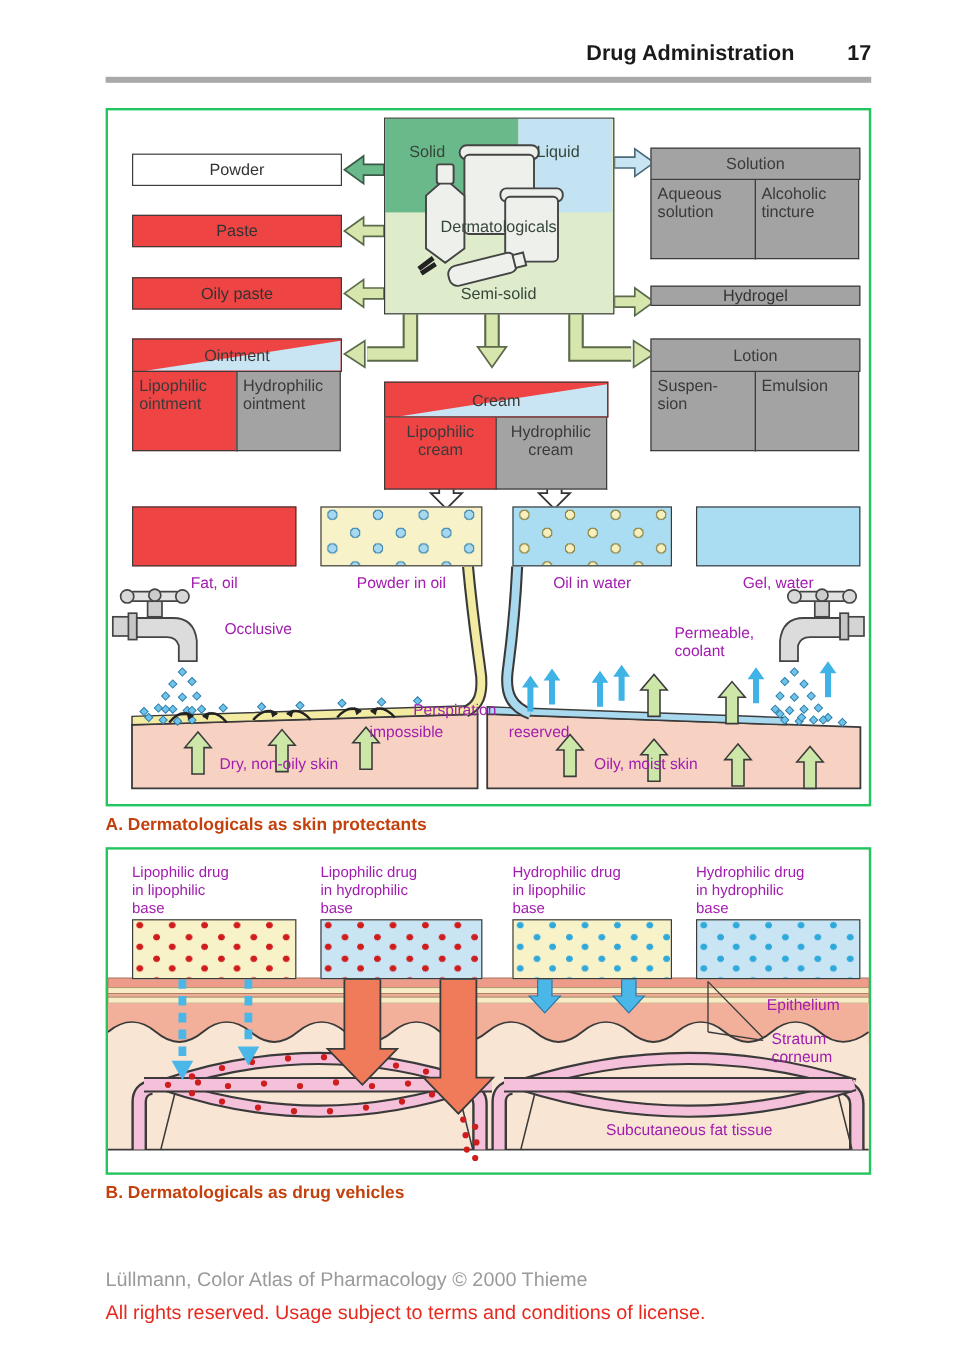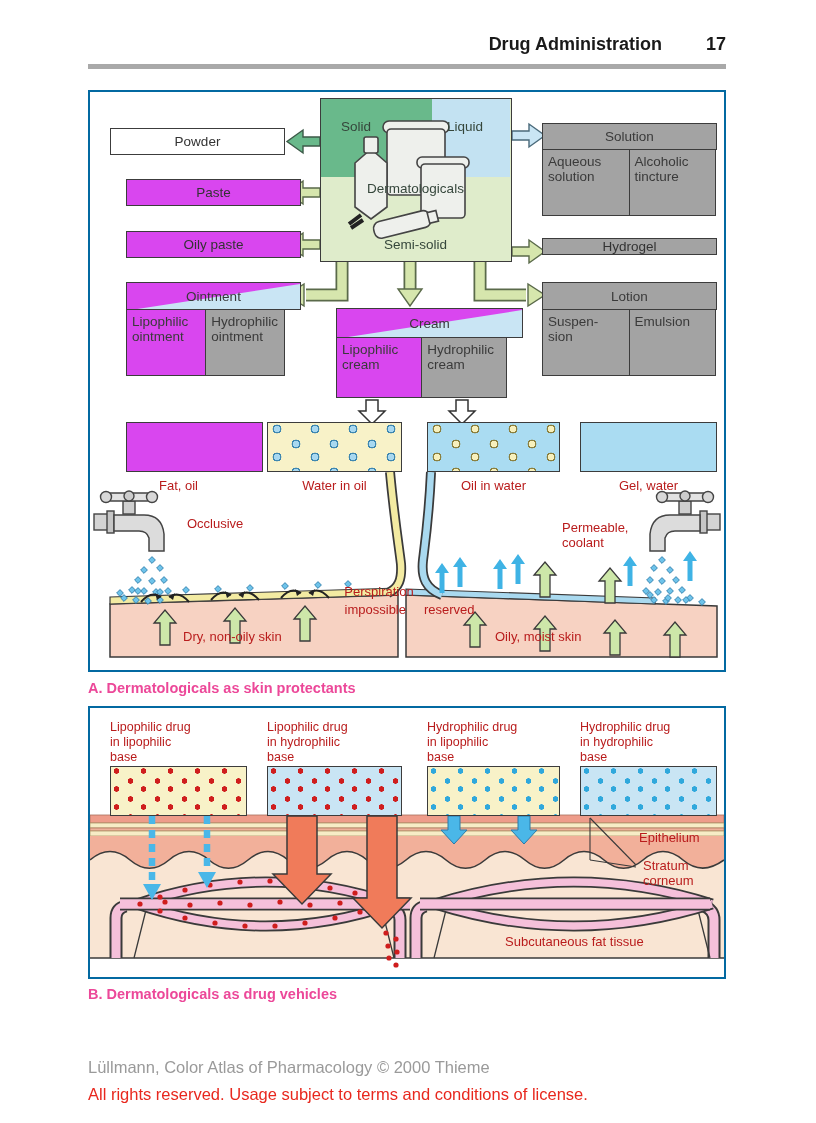--- a/index.html
+++ b/index.html
@@ -4,27 +4,27 @@
 <style>
   html,body{margin:0;padding:0;background:#fff;}
   .page{position:relative;width:816px;height:1123px;background:#fff;overflow:hidden;
         font-family:"Liberation Sans",sans-serif;color:#3a3a3a;}
   .abs{position:absolute;}
   
   .hdr{position:absolute;left:88px;top:34px;width:638px;display:flex;justify-content:flex-end;
        align-items:baseline;gap:44px;font-weight:bold;font-size:18px;color:#1a1a1a;}
   .hrule{position:absolute;left:88px;top:64px;width:638px;height:5px;background:#a9a9a9;}
   
-  .panel{position:absolute;left:88px;width:634px;border:2px solid #0369a1;background:#fff;}
-  .caption{position:absolute;left:88px;font-weight:bold;font-size:14.5px;color:#ec4899;}
+  .panel{position:absolute;left:88px;width:634px;border:2px solid #22c55e;background:#fff;}
+  .caption{position:absolute;left:88px;font-weight:bold;font-size:14.5px;color:#c2410c;}
   
   .bx{position:absolute;border:1.5px solid #3c3c3c;box-sizing:border-box;display:flex;
       align-items:center;justify-content:center;font-size:13.5px;color:#333;z-index:2;}
   .pre{white-space:pre-line;}
-  .yellow{background:#d946ef;margin-left:16px;} .blue{background:#a3a3a3;} .white{background:#ffffff;}
+  .yellow{background:#ef4444;} .blue{background:#a3a3a3;} .white{background:#ffffff;}
   .group{position:absolute;z-index:2;}
   .strip{position:relative;border:1.5px solid #3c3c3c;box-sizing:border-box;display:flex;
          align-items:center;justify-content:center;font-size:13.5px;overflow:hidden;}
   .wedge{position:absolute;inset:0;background:#c9e5f4;
          clip-path:polygon(100% 4%,100% 100%,6% 100%);}
   .strip span{position:relative;z-index:1;}
   .cells{display:flex;}
   .cell{border:1.5px solid #3c3c3c;border-top:none;box-sizing:border-box;
         padding:4px 5px;font-size:13.5px;line-height:1.12;}
   .cell+.cell{border-left:1.5px solid #3c3c3c;margin-left:-1.5px;}
@@ -47,21 +47,21 @@
                       radial-gradient(circle,#cf1d1d 0 2.5px,transparent 3px);
      background-size:27px 18px;background-position:6px 5px,19px 13px;}
   .dots-cyan-on-yellow{background-color:#f8f2c8;
      background-image:radial-gradient(circle,#2fa8dc 0 2.5px,transparent 3px),
                       radial-gradient(circle,#2fa8dc 0 2.5px,transparent 3px);
      background-size:27px 18px;background-position:6px 5px,19px 13px;}
   .dots-cyan-on-blue{background-color:#c9e5f4;
      background-image:radial-gradient(circle,#2fa8dc 0 2.5px,transparent 3px),
                       radial-gradient(circle,#2fa8dc 0 2.5px,transparent 3px);
      background-size:27px 18px;background-position:6px 5px,19px 13px;}
-  .lbl{position:absolute;font-size:13px;color:#b91c1c;z-index:3;line-height:1.18;}
+  .lbl{position:absolute;font-size:13px;color:#a21caf;z-index:3;line-height:1.18;}
   .ctr{text-align:center;}
   .ovl{position:absolute;left:0;top:0;z-index:1;pointer-events:none;}
   .cbx-lbl{position:absolute;font-size:13.5px;color:#35463b;z-index:3;}
   
   .foot1{position:absolute;left:88px;top:1058px;font-size:16.5px;color:#9a9a9a;}
   .foot2{position:absolute;left:88px;top:1085px;font-size:16.5px;color:#e8281e;}
 </style>
 </head>
 <body>
 
@@ -292,48 +292,48 @@
       <div class="strip blue" style="width:175px;height:28px;">
         <span>Lotion</span>
       </div>
       <div class="cells">
         <div class="cell blue pre" style="width:88px;height:66px;">Suspen-
 sion</div>
         <div class="cell blue pre" style="width:87px;height:66px;">Emulsion</div>
       </div>
     </div>
 
-    <div class="group" style="left:230px;top:216px;width:187px;">
+    <div class="group" style="left:230px;top:226px;width:187px;text-align:center;">
       <div class="strip yellow" style="width:187px;height:30px;">
         <i class="wedge"></i>
         <span>Cream</span>
       </div>
       <div class="cells">
         <div class="cell yellow pre" style="width:94px;height:60px;">Lipophilic
 cream</div>
         <div class="cell blue pre" style="width:93px;height:60px;">Hydrophilic
 cream</div>
       </div>
     </div>
 
     <div class="tex yellow" style="left:20px;top:330px;width:137px;height:50px;"></div>
     <div class="tex dots-blue-on-yellow" style="left:177px;top:330px;width:135px;height:50px;"></div>
     <div class="tex dots-yellow-on-blue" style="left:337px;top:330px;width:133px;height:50px;"></div>
     <div class="tex" style="left:490px;top:330px;width:137px;height:50px;background:#aadcf2;"></div>
 
     <div class="lbl ctr" style="left:20px;top:386px;width:137px;">Fat, oil</div>
-    <div class="lbl ctr" style="left:177px;top:386px;width:135px;">Water in oil</div>
+    <div class="lbl ctr" style="left:177px;top:386px;width:135px;">Powder in oil</div>
     <div class="lbl ctr" style="left:337px;top:386px;width:133px;">Oil in water</div>
     <div class="lbl ctr" style="left:490px;top:386px;width:137px;">Gel, water</div>
 
     <div class="lbl" style="left:97px;top:424px;">Occlusive</div>
     <div class="lbl pre" style="left:472px;top:428px;">Permeable,
 coolant</div>
     <div class="lbl ctr" style="left:214px;top:492px;width:150px;">Perspiration</div>
-    <div class="lbl" style="left:218px;top:510px;width:98px;text-align:right;">impossible</div>
+    <div class="lbl" style="left:218px;top:510px;width:98px;text-align:left;">impossible</div>
     <div class="lbl" style="left:334px;top:510px;">reserved</div>
     <div class="lbl" style="left:93px;top:537px;">Dry, non-oily skin</div>
     <div class="lbl" style="left:405px;top:537px;">Oily, moist skin</div>
   </div>
 
   <div class="caption" style="top:680px;">A. Dermatologicals as skin protectants</div>
 
   <div class="panel" style="top:706px;height:269px;">
 
     <svg class="ovl" width="634" height="269" viewBox="0 0 634 269">

